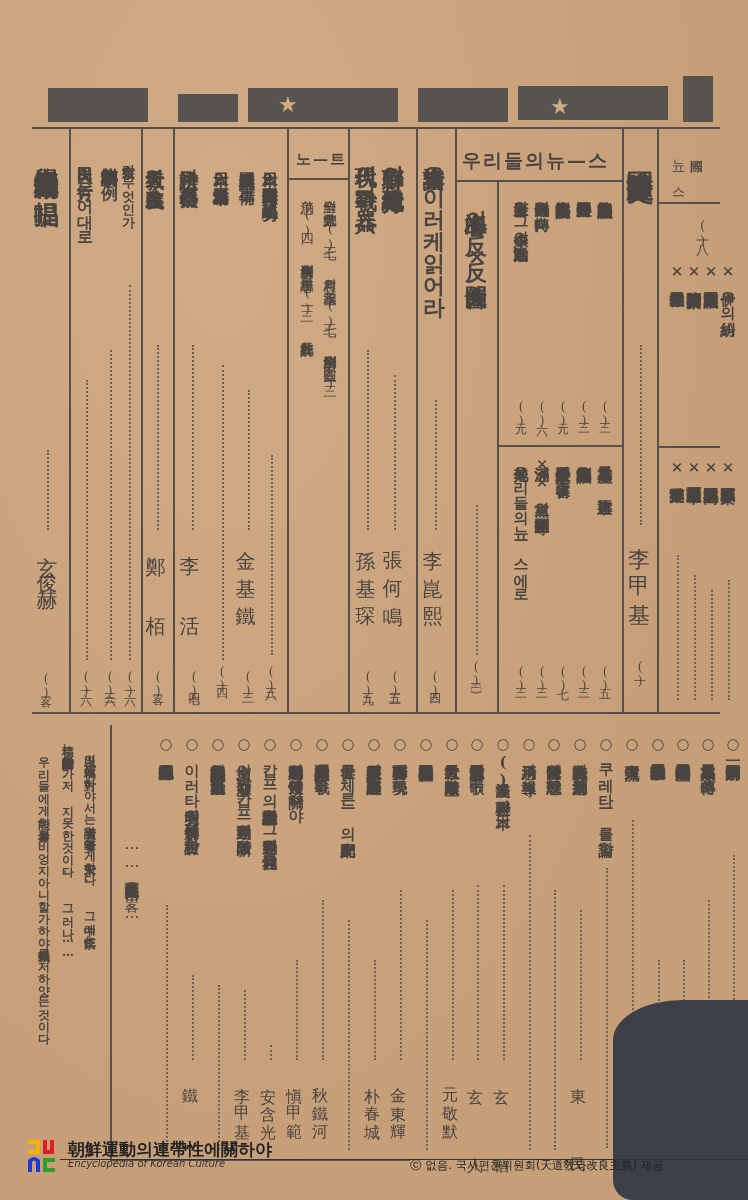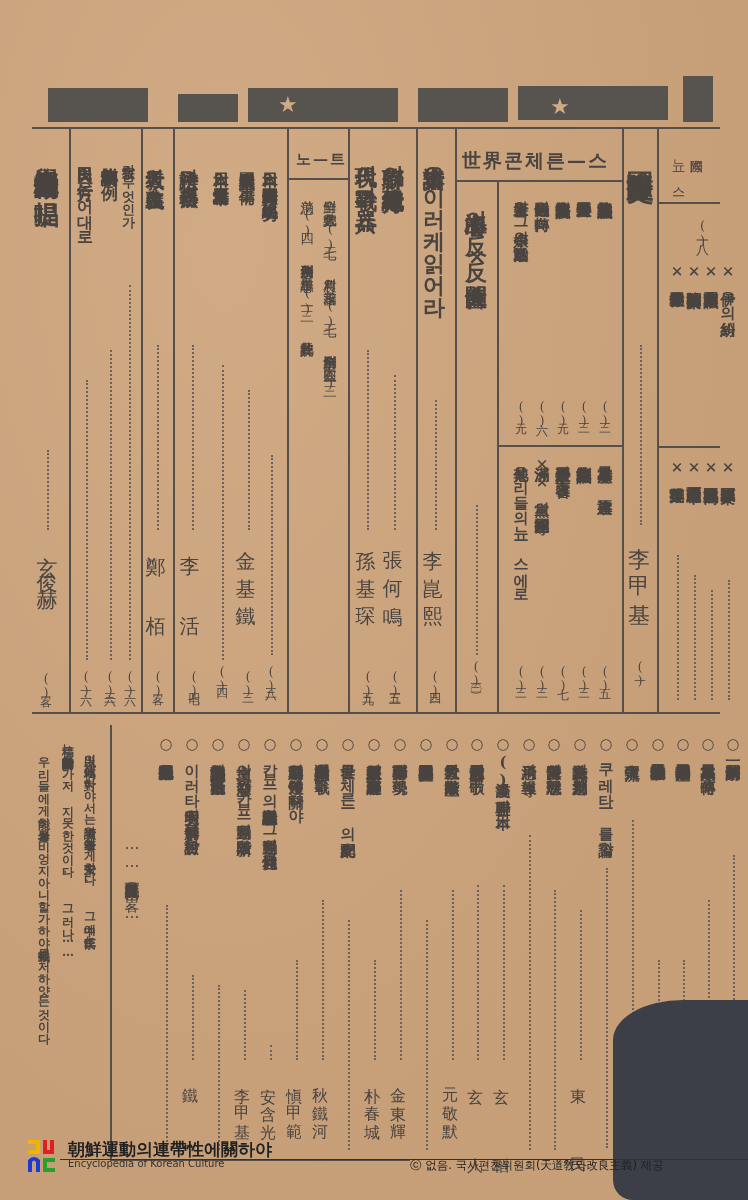--- a/index.html
+++ b/index.html
@@ -32,21 +32,21 @@
   .bottom-author { font-size:16px; letter-spacing:18px; }
   .tear {
     position:absolute; right:0; top:1000px; width:135px; height:200px;
     background:#3c3f47;
     border-top-left-radius:70px 40px;
     border-bottom-left-radius:20px;
   }
   .logo-bar { position:absolute; left:28px; top:1140px; }
   .logo-mark { position:absolute; width:34px; height:32px; }
   .logo-text-ko { position:absolute; left:40px; top:-2px; font-family:"DejaVu Sans", sans-serif; font-size:17px; font-weight:bold; color:#222; white-space:nowrap; }
-  .logo-text-en { position:absolute; left:40px; top:18px; font-family:"DejaVu Sans", sans-serif; font-size:10px; color:#333; white-space:nowrap; }
+  .logo-text-en { position:absolute; left:40px; top:18px; font-family:"DejaVu Sans", sans-serif; font-size:10px; color:#333; white-space:nowrap;font-style:italic; }
   .copyright { position:absolute; left:410px; top:1158px; font-family:"DejaVu Sans", sans-serif; font-size:11.5px; color:#222; white-space:nowrap; }
 </style>
 </head>
 <body>
 
 <div class="banner">
   <div class="flag" style="left:10px;width:100px;"></div>
   <div class="flag" style="left:140px;width:60px;top:18px;height:28px;"></div>
   <div class="flag" style="left:210px;width:150px;"></div>
   <span class="star" style="left:240px;top:18px;">★</span>
@@ -92,21 +92,21 @@
 <div class="dots" style="left:728px;top:580px;height:120px;"></div>
 <div class="dots" style="left:711px;top:590px;height:110px;"></div>
 <div class="dots" style="left:694px;top:575px;height:125px;"></div>
 <div class="dots" style="left:677px;top:555px;height:145px;"></div>
 
 <div class="vt title-big" style="left:627px;top:150px;">國際漫畫月史</div>
 <div class="dots" style="left:640px;top:345px;height:180px;"></div>
 <div class="vt author" style="left:628px;top:530px;font-size:22px;">李甲基</div>
 <div class="vt page-num" style="left:634px;top:660px;">(一)</div>
 
-<div class="abs" style="left:462px;top:148px;font-size:19px;font-weight:bold;letter-spacing:2px;white-space:nowrap;">世界콘체른—스</div>
+<div class="abs" style="left:462px;top:148px;font-size:19px;font-weight:bold;letter-spacing:2px;white-space:nowrap;">우리들의뉴—스</div>
 
 <div class="vt item" style="left:597px;top:190px;">朝鮮共産主義協議會</div>
 <div class="vt item" style="left:576px;top:190px;">太平洋勞組事件</div>
 <div class="vt item" style="left:555px;top:190px;">濟州島協議會事件</div>
 <div class="vt item" style="left:534px;top:190px;">佐野鍋山의轉向</div>
 <div class="vt item" style="left:513px;top:190px;">河上肇와그令孃의黨活動</div>
 <div class="vt page-num" style="left:599px;top:400px;">(三)</div>
 <div class="vt page-num" style="left:578px;top:400px;">(三)</div>
 <div class="vt page-num" style="left:557px;top:400px;">(元)</div>
 <div class="vt page-num" style="left:536px;top:400px;">(六)</div>

